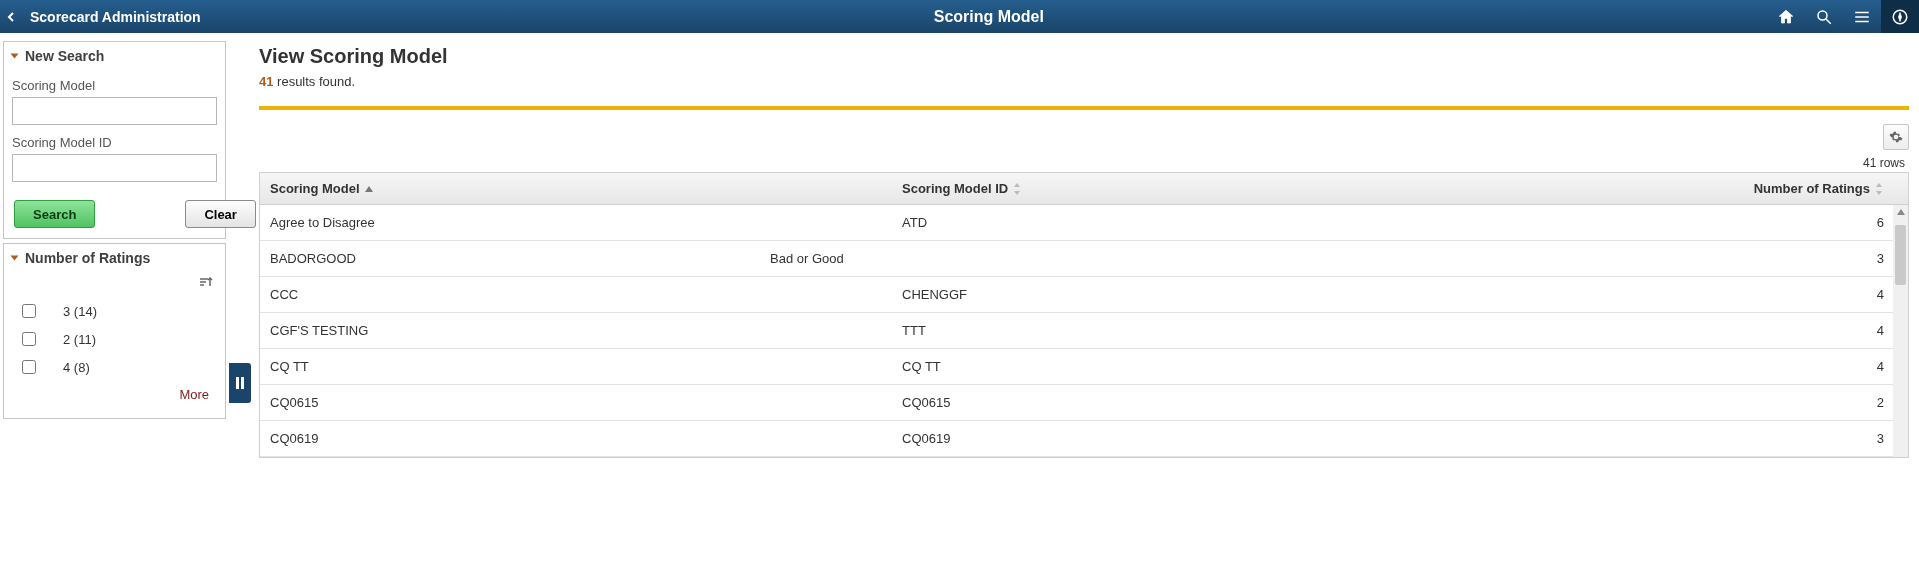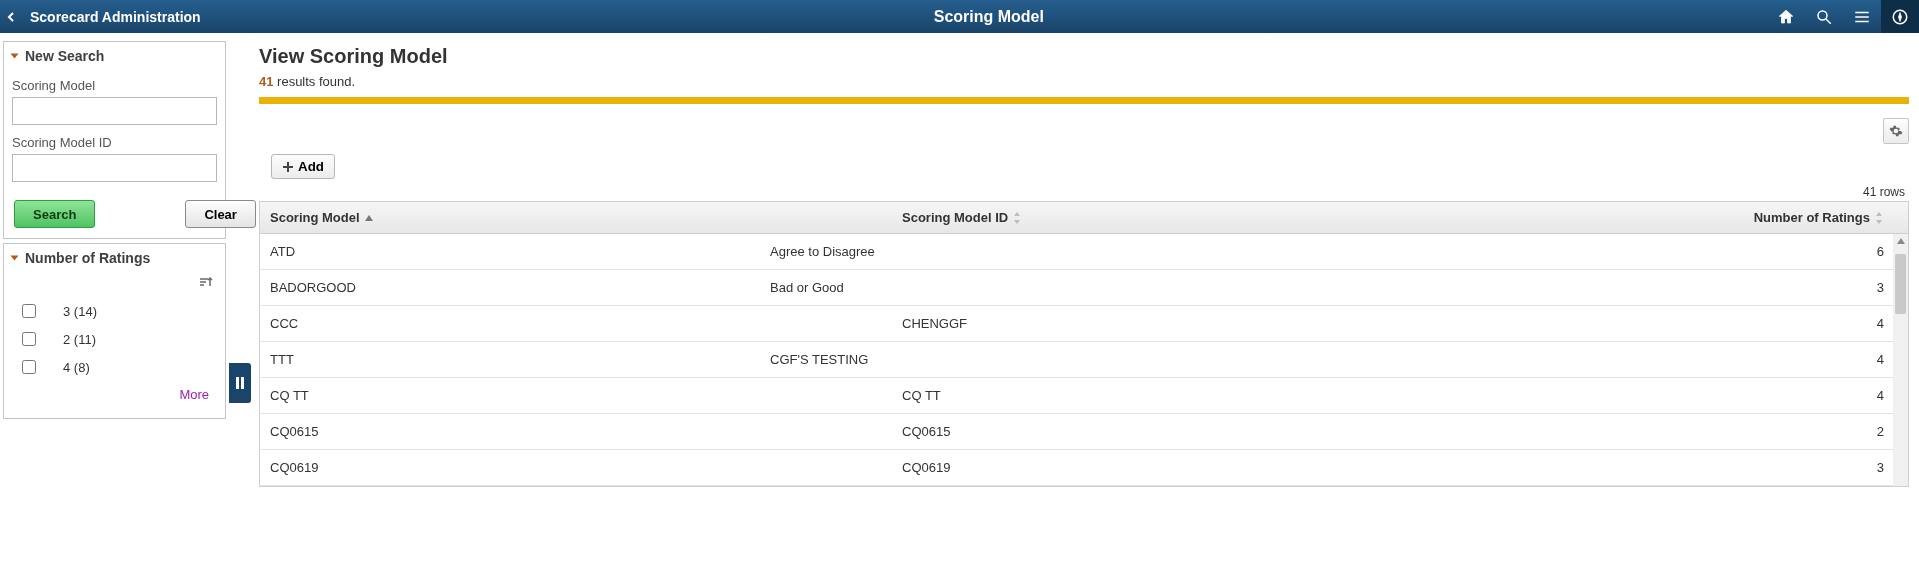--- a/index.html
+++ b/index.html
@@ -103,21 +103,21 @@
   .btn-primary {
     background: linear-gradient(to bottom, #8fe39a, #4fc363);
     border-color: #2e9e3f;
     color: #0b3d11;
   }
   .facet-tools { text-align: right; padding-right: 4px; color: #666; font-size: 12px; }
   .facet-list { margin-top: 6px; }
   .facet-item { display: flex; align-items: center; gap: 24px; padding: 4px 6px; }
   .facet-item input { width: 14px; height: 14px; }
   .more-link { text-align: right; padding: 6px 8px; }
-  .more-link a { color: #a21caf; text-decoration: none; font-size: 13px; cursor: pointer; }
+  .more-link a { color: #7f1d1d; text-decoration: none; font-size: 13px; cursor: pointer; }
 
   
   .collapse-handle {
     position: absolute;
     left: 229px;
     top: 330px;
     width: 22px;
     height: 40px;
     background: #1a4469;
     display: flex;
@@ -129,21 +129,21 @@
   }
   .collapse-handle svg { fill: #fff; }
 
   
   .main {
     flex: 1;
     padding: 10px 10px 0 30px;
     position: relative;
   }
   .page-title { font-size: 20px; font-weight: bold; color: #333; margin: 2px 0 6px 0; }
-  .results-line { font-size: 13px; color: #333; border-bottom: 7px solid #eab308; padding-bottom: 8px; }
+  .results-line { font-size: 13px; color: #333; border-bottom: 4px solid #eab308; padding-bottom: 17px; }
   .results-line .count { color: #b05c1c; font-weight: bold; }
 
   .grid-tools { display: flex; justify-content: flex-end; margin-top: 14px; }
   .gear-btn {
     width: 26px; height: 26px;
     border: 1px solid #c5c5c5;
     background: linear-gradient(to bottom, #fdfdfd, #ececec);
     display: flex; align-items: center; justify-content: center;
     cursor: pointer;
     border-radius: 2px;
@@ -323,29 +323,20 @@
     </div>
 
     <div class="grid-tools">
       <div class="gear-btn">
         <svg width="14" height="14" viewBox="0 0 24 24">
             <path fill="#666" d="M12 8a4 4 0 100 8 4 4 0 000-8zm9 4a7 7 0 01-.1 1.2l2.1 1.6-2 3.4-2.5-1a7 7 0 01-2 1.2l-.4 2.6h-4l-.4-2.6a7 7 0 01-2-1.2l-2.5 1-2-3.4 2.1-1.6A7 7 0 013 12a7 7 0 01.1-1.2L1 9.2l2-3.4 2.5 1a7 7 0 012-1.2L7.9 3h4l.4 2.6a7 7 0 012 1.2l2.5-1 2 3.4-2.1 1.6c.1.4.1.8.1 1.2z"></path>
           </svg>
       </div>
     </div>
 
-    <div class="add-row">
-      <button class="add-btn">
-        <svg width="12" height="12" viewBox="0 0 12 12">
-            <line x1="6" y1="1" x2="6" y2="11" stroke="#444" stroke-width="2"></line>
-            <line x1="1" y1="6" x2="11" y2="6" stroke="#444" stroke-width="2"></line>
-          </svg>
-        <span>Add</span>
-      </button>
-    </div>
 
     <div class="rowcount">41 rows</div>
 
     <div class="grid">
       <div class="grid-header">
         <div class="cell col-model">
           <span>Scoring Model</span>
           <svg class="sort-icon asc" viewBox="0 0 10 10">
               <polygon points="5,2 9,8 1,8"></polygon>
             </svg>
@@ -361,37 +352,37 @@
           <span>Number of Ratings</span>
           <svg class="sort-diamond" viewBox="0 0 10 14">
               <polygon points="5,1 8,5 2,5"></polygon>
               <polygon points="2,9 8,9 5,13"></polygon>
             </svg>
         </div>
       </div>
       <div class="grid-body-wrap">
         <div id="grid-rows">
             <div class="grid-row">
+              <div class="cell col-model">Agree to Disagree</div>
               <div class="cell col-id">ATD</div>
-              <div class="cell col-model">Agree to Disagree</div>
               <div class="cell col-num">6</div>
             </div>
             <div class="grid-row">
               <div class="cell col-id">BADORGOOD</div>
               <div class="cell col-model">Bad or Good</div>
               <div class="cell col-num">3</div>
             </div>
             <div class="grid-row">
               <div class="cell col-model">CCC</div>
               <div class="cell col-id">CHENGGF</div>
               <div class="cell col-num">4</div>
             </div>
             <div class="grid-row">
+              <div class="cell col-model">CGF'S TESTING</div>
               <div class="cell col-id">TTT</div>
-              <div class="cell col-model">CGF'S TESTING</div>
               <div class="cell col-num">4</div>
             </div>
             <div class="grid-row">
               <div class="cell col-model">CQ  TT</div>
               <div class="cell col-id">CQ  TT</div>
               <div class="cell col-num">4</div>
             </div>
             <div class="grid-row">
               <div class="cell col-model">CQ0615</div>
               <div class="cell col-id">CQ0615</div>

